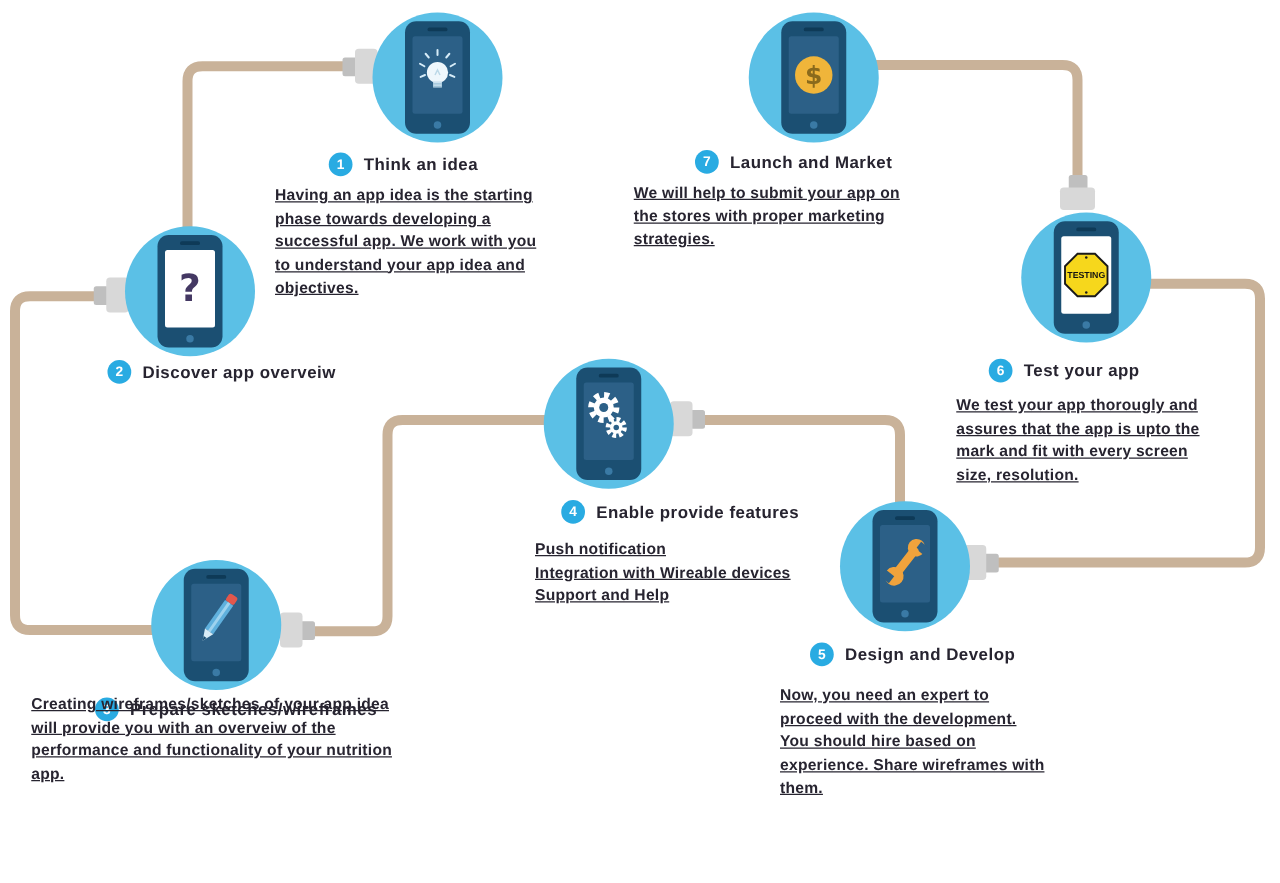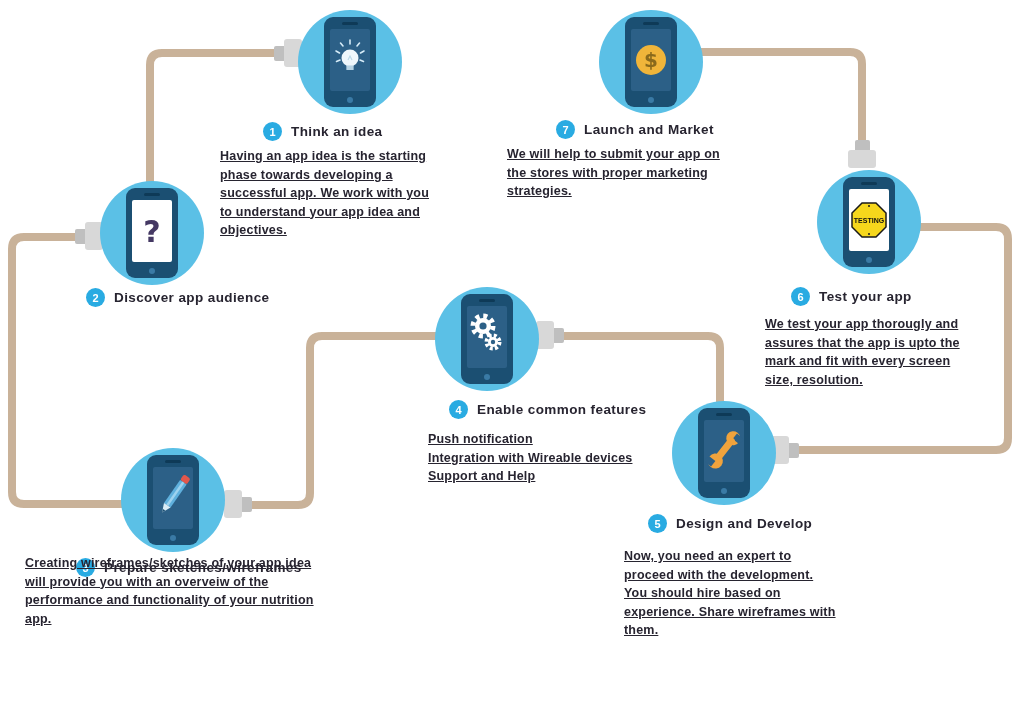--- a/index.html
+++ b/index.html
@@ -119,21 +119,21 @@
     <div class="phone">
       <div class="speaker"></div>
       <div class="screen white">
         <div class="qmark">?</div>
       </div>
       <div class="home"></div>
     </div>
   </div>
   <div class="head" style="left:86px;top:288px">
     <div class="badge">2</div>
-    <div class="htitle">Discover app audience</div>
+    <div class="htitle">Discover app overveiw</div>
   </div>
 
   <div class="circle" style="left:121px;top:448px">
     <div class="phone">
       <div class="speaker"></div>
       <div class="screen">
         <svg width="40" height="62" viewBox="0 0 40 62">
           <g transform="rotate(35 20 30)">
             <rect x="16" y="5" width="8" height="7" rx="2" fill="#e2574c"></rect>
             <rect x="16" y="12" width="8" height="28" fill="#5fb0dd"></rect>
@@ -166,21 +166,21 @@
           <circle cx="26" cy="36" r="6.5" fill="none" stroke="#ffffff" stroke-width="4" stroke-dasharray="2.9 2.2"></circle>
           <circle cx="26" cy="36" r="5" fill="#ffffff"></circle>
           <circle cx="26" cy="36" r="2.2" fill="#2c6087"></circle>
         </svg>
       </div>
       <div class="home"></div>
     </div>
   </div>
   <div class="head" style="left:449px;top:400px">
     <div class="badge">4</div>
-    <div class="htitle">Enable common features</div>
+    <div class="htitle">Enable provide features</div>
   </div>
   <div class="para" style="left:428px;top:430px;width:240px">Push notification
 Integration with Wireable devices
 Support and Help</div>
 
   <div class="circle" style="left:672px;top:401px">
     <div class="phone">
       <div class="speaker"></div>
       <div class="screen">
         <svg width="40" height="62" viewBox="0 0 40 62">

